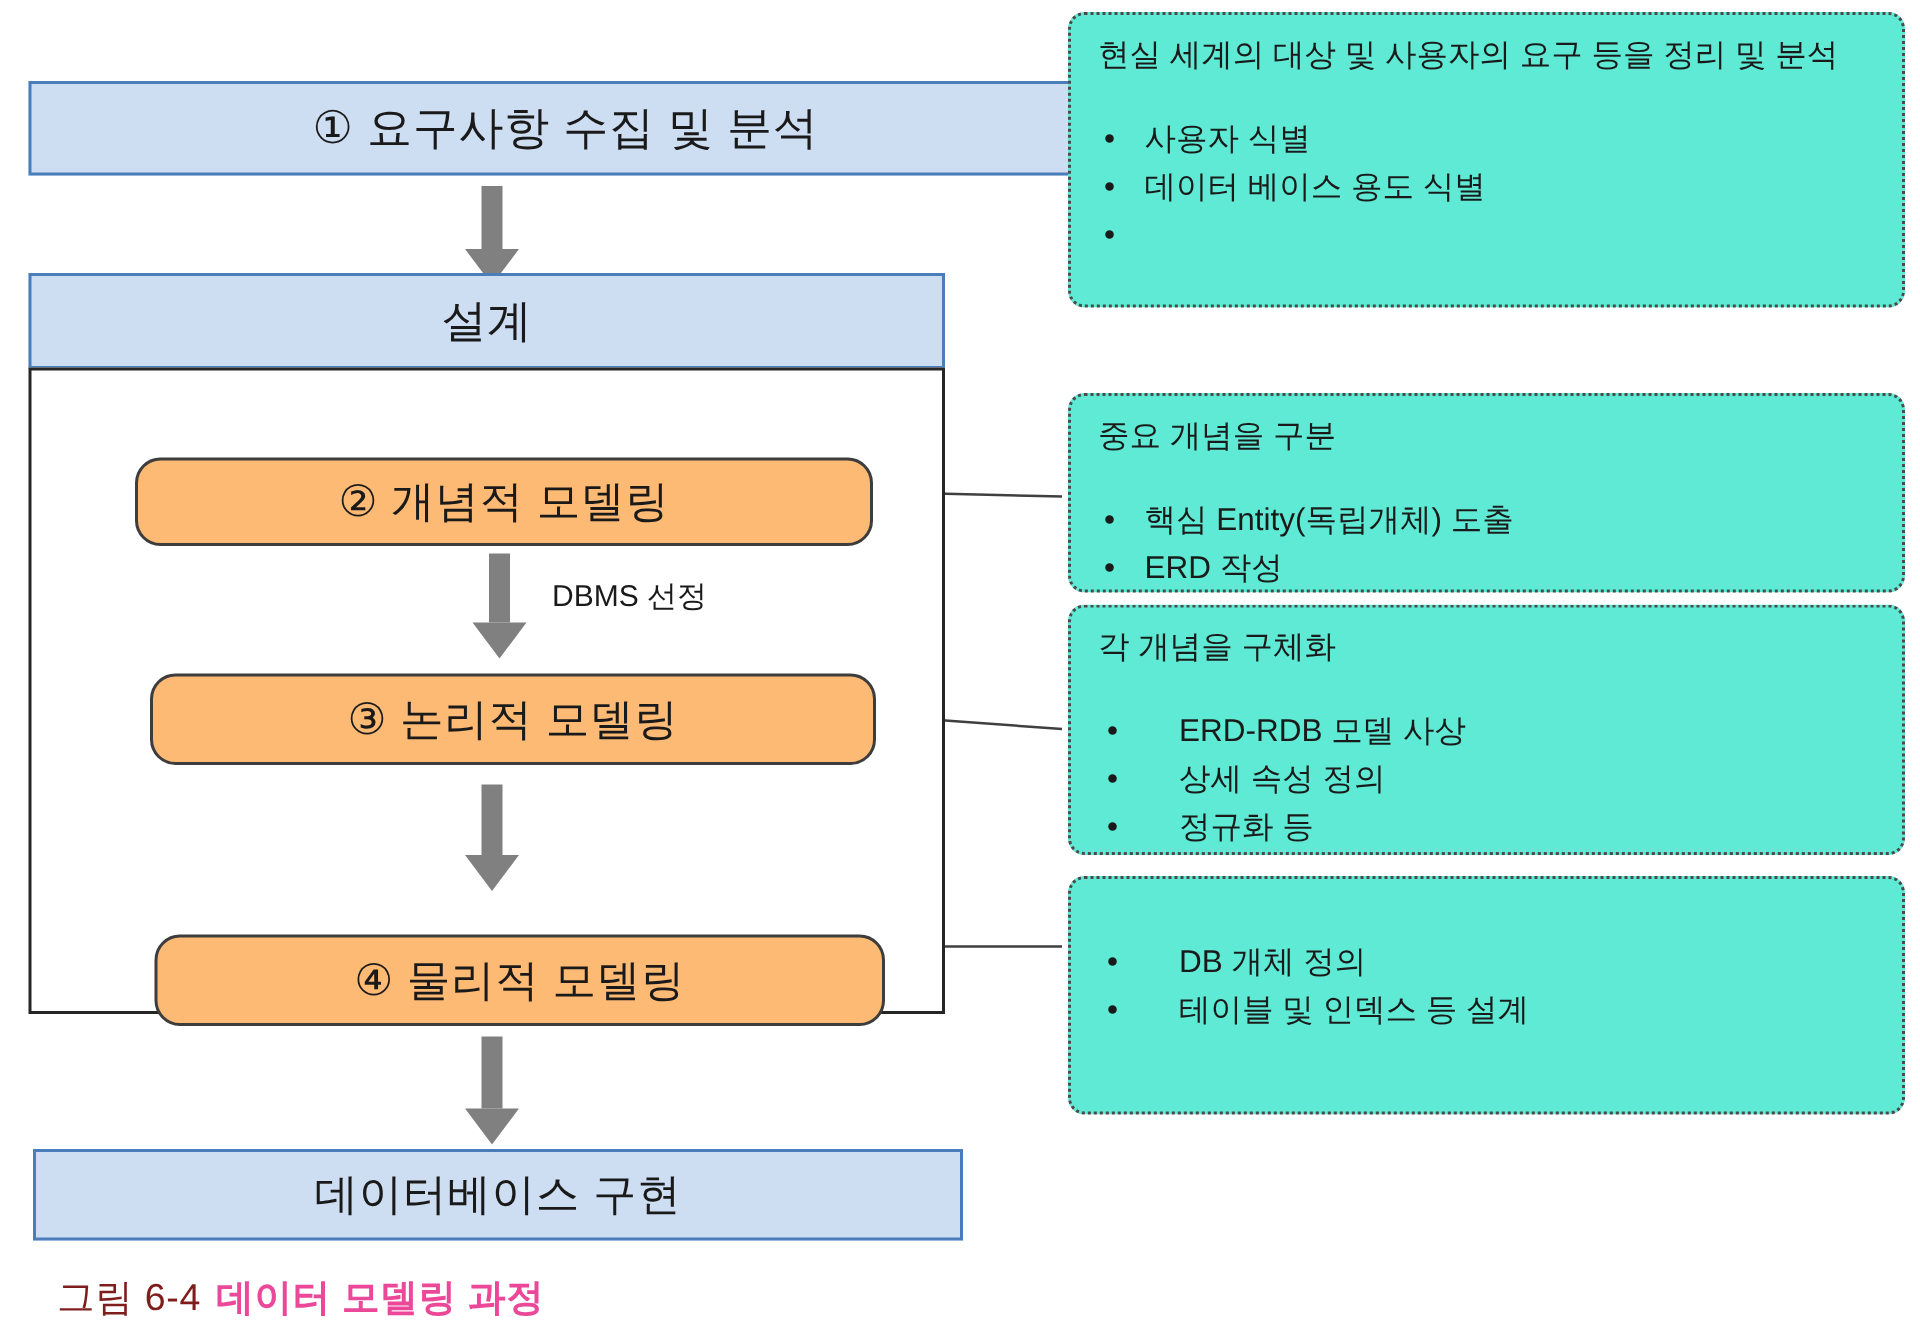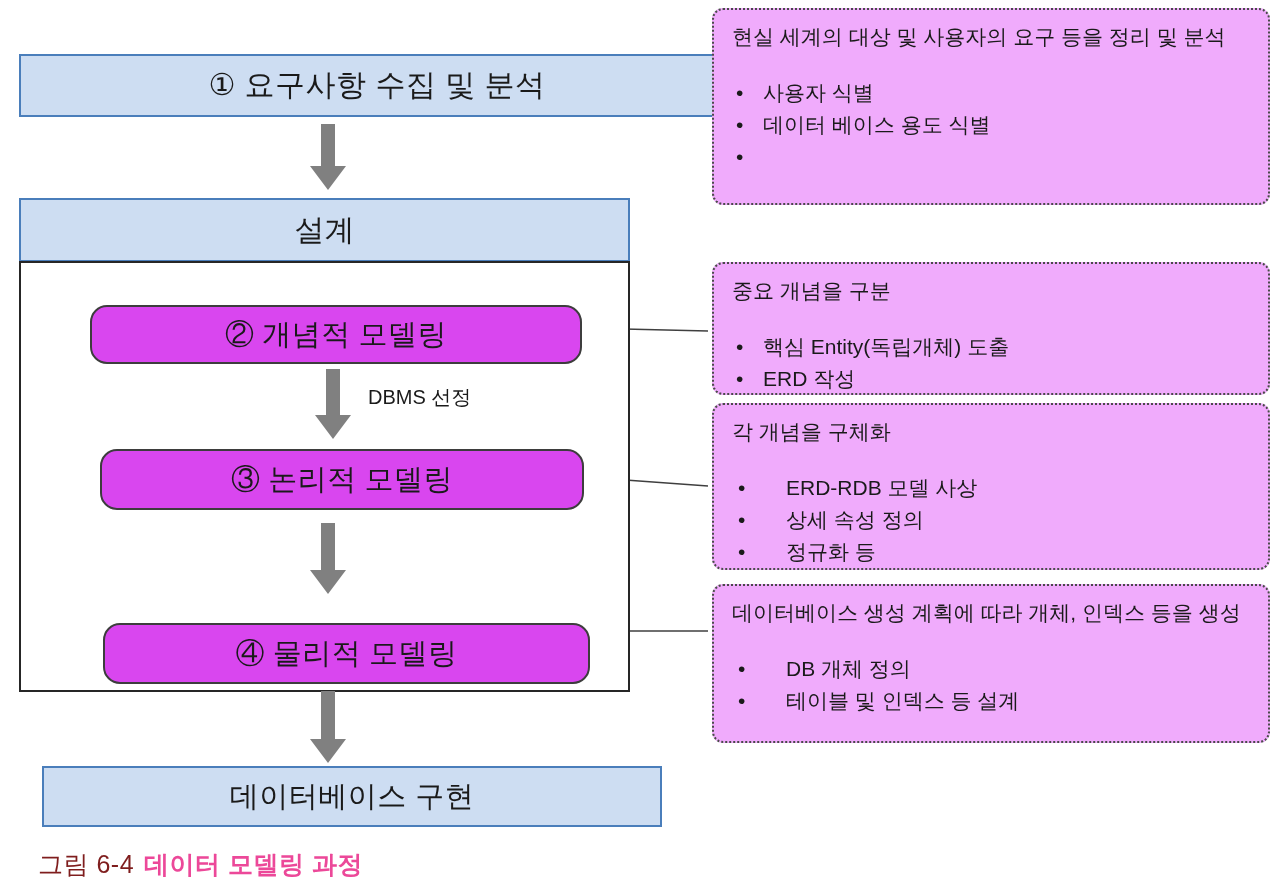--- a/index.html
+++ b/index.html
@@ -7,59 +7,59 @@
     position:relative;width:1280px;height:893px;background:#ffffff;
     font-family:"Liberation Sans","DejaVu Sans",sans-serif;color:#1a1a1a;overflow:hidden;
   }
   
   .flow-box{
     position:absolute;display:flex;align-items:center;justify-content:center;
     box-sizing:border-box;font-size:30px;letter-spacing:.5px;
   }
   .blue{background:#cdddf2;border:2px solid #4a7ebb;}
   .step1{left:19px;top:54px;width:716px;height:63px;}
-  .design-wrap{position:absolute;left:19px;top:198px;width:611px;height:494px;box-sizing:border-box;}
+  .design-wrap{position:absolute;left:19px;top:182px;width:611px;height:494px;box-sizing:border-box;}
   .design-header{
     position:absolute;left:0;top:0;width:100%;height:64px;box-sizing:border-box;
     background:#cdddf2;border:2px solid #4a7ebb;
     display:flex;align-items:center;justify-content:center;font-size:30px;
   }
   .design-body{
     position:absolute;left:0;top:63px;right:0;bottom:0;box-sizing:border-box;
     border:2px solid #262626;background:#ffffff;
   }
   .rounded-box{
-    position:absolute;box-sizing:border-box;background:#d946ef;
+    position:absolute;box-sizing:border-box;background:#fdba74;
     border:2.5px solid #3d3d3d;border-radius:17px;
-    display:flex;align-items:center;justify-content:center;font-size:29px;letter-spacing:.5px;font-family:Liberation Serif, serif;
+    display:flex;align-items:center;justify-content:center;font-size:29px;letter-spacing:.5px;
   }
   .step2{left:90px;top:305px;width:492px;height:59px;}
   .step3{left:100px;top:449px;width:484px;height:61px;}
   .step4{left:103px;top:599px;width:487px;height:61px;margin-top:24px;}
-  .impl{left:22px;top:766px;width:620px;height:61px;font-size:29px;margin-left:20px;}
+  .impl{left:22px;top:766px;width:620px;height:61px;font-size:29px;}
   
   .arrow{position:absolute;}
   .arrow .stem{position:absolute;left:50%;transform:translateX(-50%);top:0;width:14px;background:#808080;}
   .arrow .head{
     position:absolute;left:50%;transform:translateX(-50%);width:0;height:0;
     border-left:18px solid transparent;border-right:18px solid transparent;border-top:24px solid #808080;
   }
   .arrow1{left:310px;top:124px;width:36px;height:66px;}
   .arrow1 .stem{height:42px;} .arrow1 .head{top:42px;}
   .arrow2{left:315px;top:369px;width:36px;height:70px;}
   .arrow2 .stem{height:46px;} .arrow2 .head{top:46px;}
   .arrow3{left:310px;top:523px;width:36px;height:71px;}
   .arrow3 .stem{height:47px;} .arrow3 .head{top:47px;}
   .arrow4{left:310px;top:691px;width:36px;height:72px;}
   .arrow4 .stem{height:48px;} .arrow4 .head{top:48px;}
   .dbms-label{position:absolute;left:368px;top:384px;font-size:20px;color:#1a1a1a;}
   
   .note{
     position:absolute;left:712px;width:558px;box-sizing:border-box;
-    border:2px dotted #4a4a4a;border-radius:11px;background:#f0abfc;
+    border:2px dotted #4a4a4a;border-radius:11px;background:#5eead4;
     padding:13px 18px 10px 18px;font-size:21px;line-height:27px;
   }
   .noteA{top:8px;height:197px;}
   .noteB{top:262px;height:133px;}
   .noteC{top:403px;height:167px;}
   .noteD{top:584px;height:159px;}
   .note ul{list-style:none;margin:27px 0 0 0;padding:0;}
   .note li{display:flex;line-height:32px;}
   .note li .dot{width:27px;flex:0 0 27px;text-align:left;padding-left:4px;}
   .note.wide li .dot{width:48px;flex:0 0 48px;padding-left:6px;}
@@ -173,21 +173,20 @@
           <span>상세 속성 정의</span>
         </li>
       <li>
           <span class="dot">•</span>
           <span>정규화 등</span>
         </li>
     </ul>
   </div>
 
   <div class="note noteD wide">
-    <div>데이터베이스 생성 계획에 따라 개체, 인덱스 등을 생성</div>
     <ul>
       <li>
           <span class="dot">•</span>
           <span>DB 개체 정의</span>
         </li>
       <li>
           <span class="dot">•</span>
           <span>테이블 및 인덱스 등 설계</span>
         </li>
     </ul>

